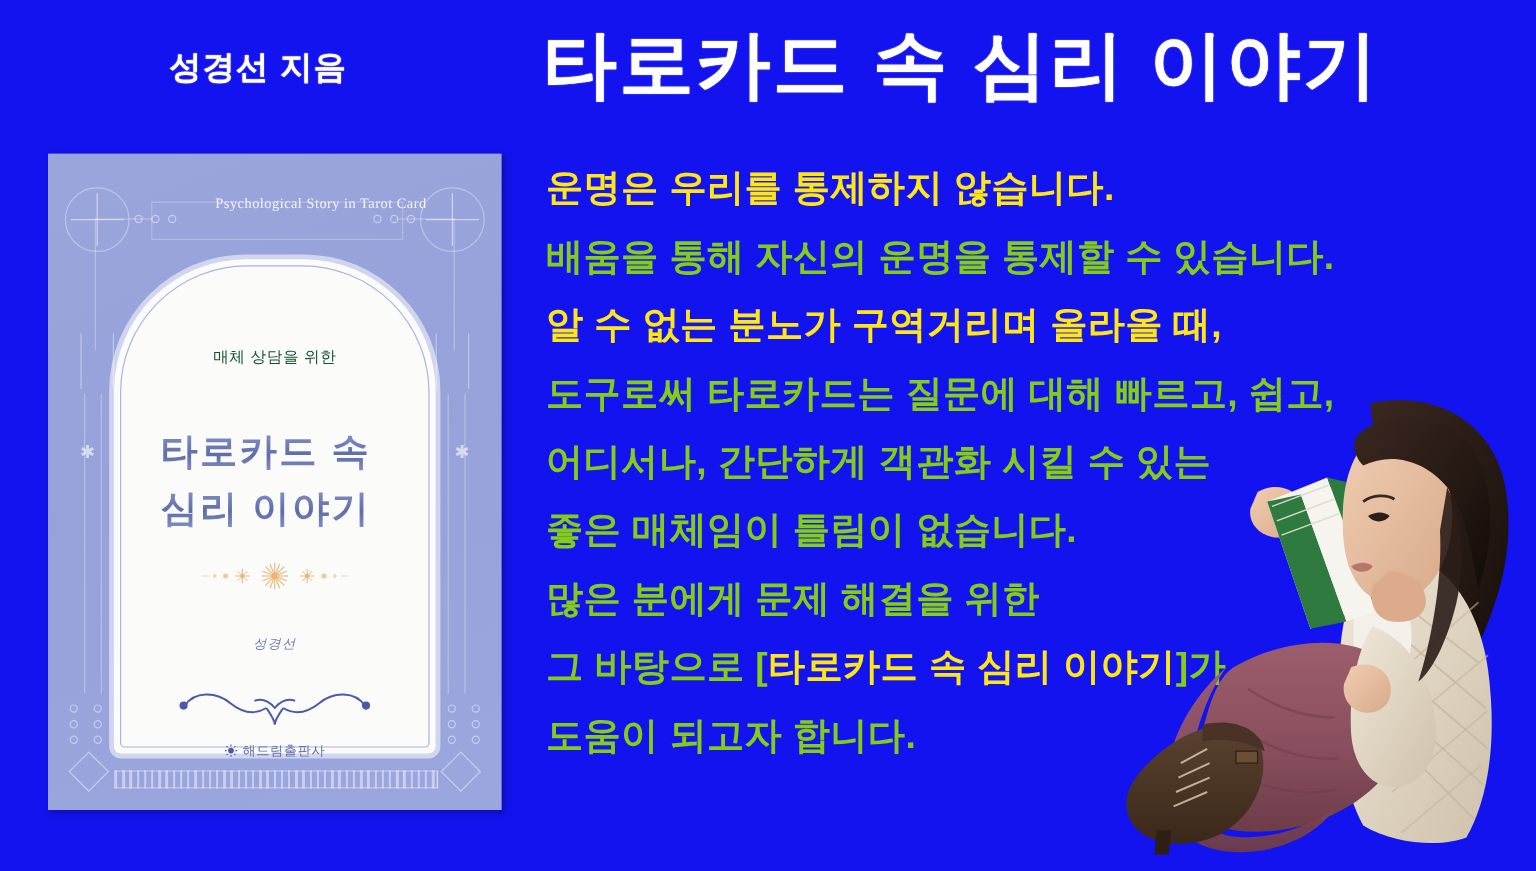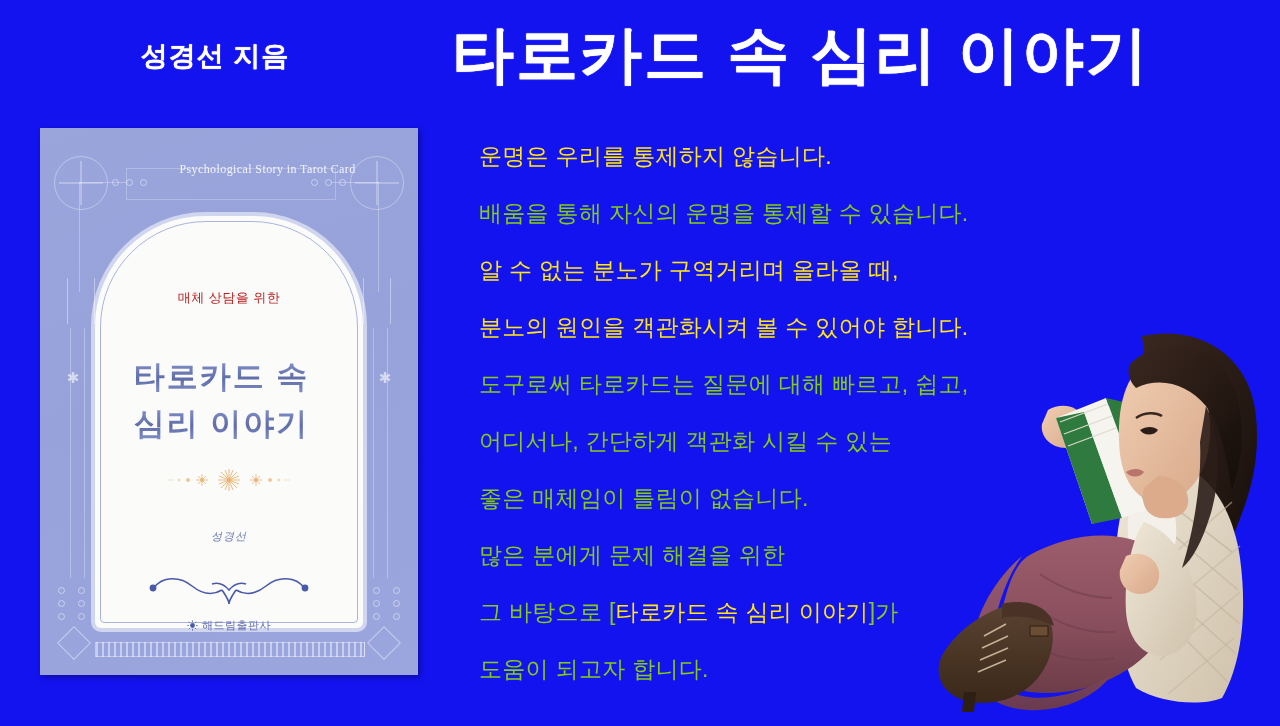--- a/index.html
+++ b/index.html
@@ -112,21 +112,21 @@
     box-shadow: 0 0 0 4px rgba(255,255,255,0.55);
   }
   #arch-inner {
     position: absolute; inset: 5px;
     border: 1px solid #a9b4e0;
     border-radius: 106px 106px 4px 4px;
     pointer-events: none;
   }
   #cover-sub {
     position: absolute; left: 0; top: 73px; width: 268px;
-    text-align: center; color: #b91c1c; font-size: 13px;
+    text-align: center; color: #14532d; font-size: 13px;
     letter-spacing: 0.5px;
   }
   .cover-title-line {
     position: absolute; left: 0; width: 253px; text-align: center;
     font-size: 31px; font-weight: bold; letter-spacing: 2px;
     background: linear-gradient(180deg, #8e9bd2 0%, #5e6ca8 55%, #8e9bd2 100%);
     -webkit-background-clip: text; background-clip: text;
     color: #6e7cb6;
     margin-top: 32px;
     -webkit-text-fill-color: transparent;
@@ -164,27 +164,26 @@
     line-height: 1;
     white-space: nowrap;
     text-shadow: 0 0 1px #ffffff;
   }
   #body-copy {
     position: absolute;
     left: 455px; top: 128px;
     width: 820px;
   }
   .copy-line {
-    font-size: 23px;
-    font-weight: normal;
+    font-size: 31px;
+    font-weight: bold;
     line-height: 57px;
     height: 57px;
     letter-spacing: 0.3px;
     white-space: nowrap;
-    margin-left: 24px;
   }
   .c-yellow { color: #ffe615; }
   .c-cyan   { color: #84cc16; }
 
   
   #reader-photo {
     position: absolute;
     right: 0; bottom: 0;
     width: 370px; height: 420px;
   }
@@ -324,21 +323,20 @@
       <span>해드림출판사</span>
     </div>
   </div>
 
   <div id="headline">타로카드 속 심리 이야기</div>
 
   <div id="body-copy">
     <div class="copy-line c-yellow">운명은 우리를 통제하지 않습니다.</div>
     <div class="copy-line c-cyan">배움을 통해 자신의 운명을 통제할 수 있습니다.</div>
     <div class="copy-line c-yellow">알 수 없는 분노가 구역거리며 올라올 때,</div>
-    <div class="copy-line c-yellow">분노의 원인을 객관화시켜 볼 수 있어야 합니다.</div>
     <div class="copy-line c-cyan">도구로써 타로카드는 질문에 대해 빠르고, 쉽고,</div>
     <div class="copy-line c-cyan">어디서나, 간단하게 객관화 시킬 수 있는</div>
     <div class="copy-line c-cyan">좋은 매체임이 틀림이 없습니다.</div>
     <div class="copy-line c-cyan">많은 분에게 문제 해결을 위한</div>
     <div class="copy-line"><span class="c-cyan">그 바탕으로 [</span><span class="c-yellow">타로카드 속 심리 이야기</span><span class="c-cyan">]가</span></div>
     <div class="copy-line c-cyan">도움이 되고자 합니다.</div>
   </div>
 
   <svg id="reader-photo" viewBox="0 0 370 420">
     <defs>

